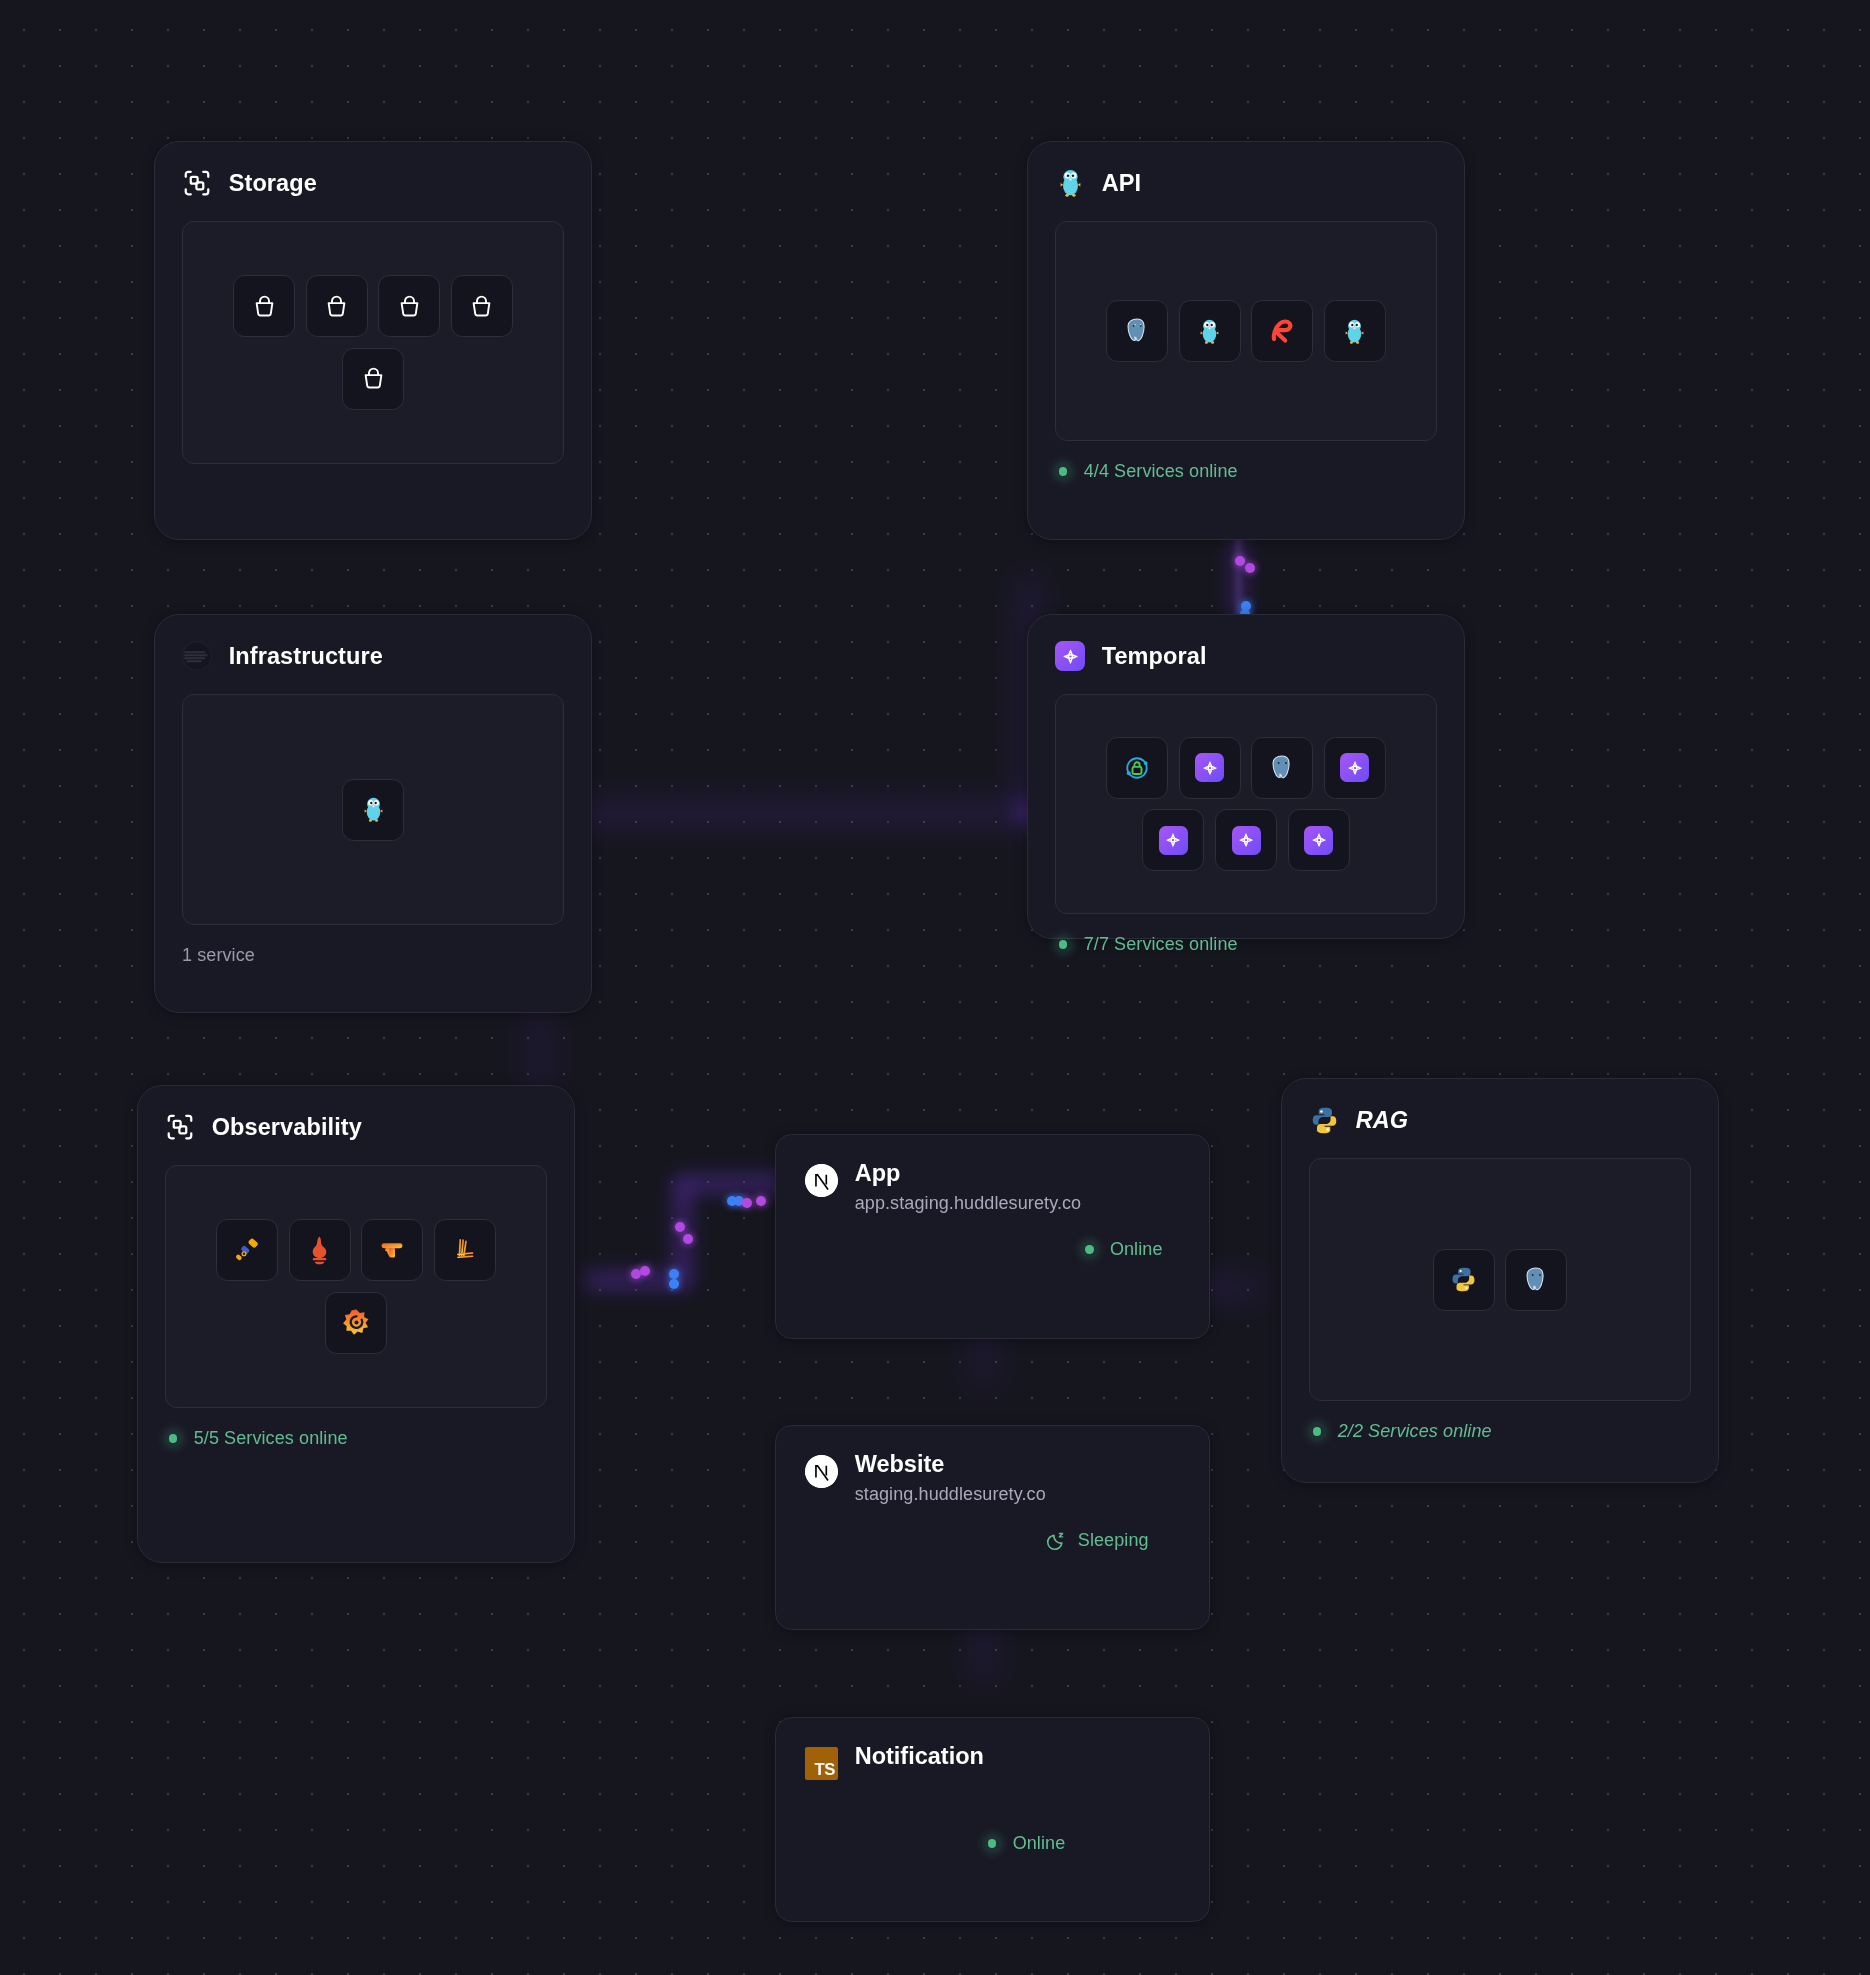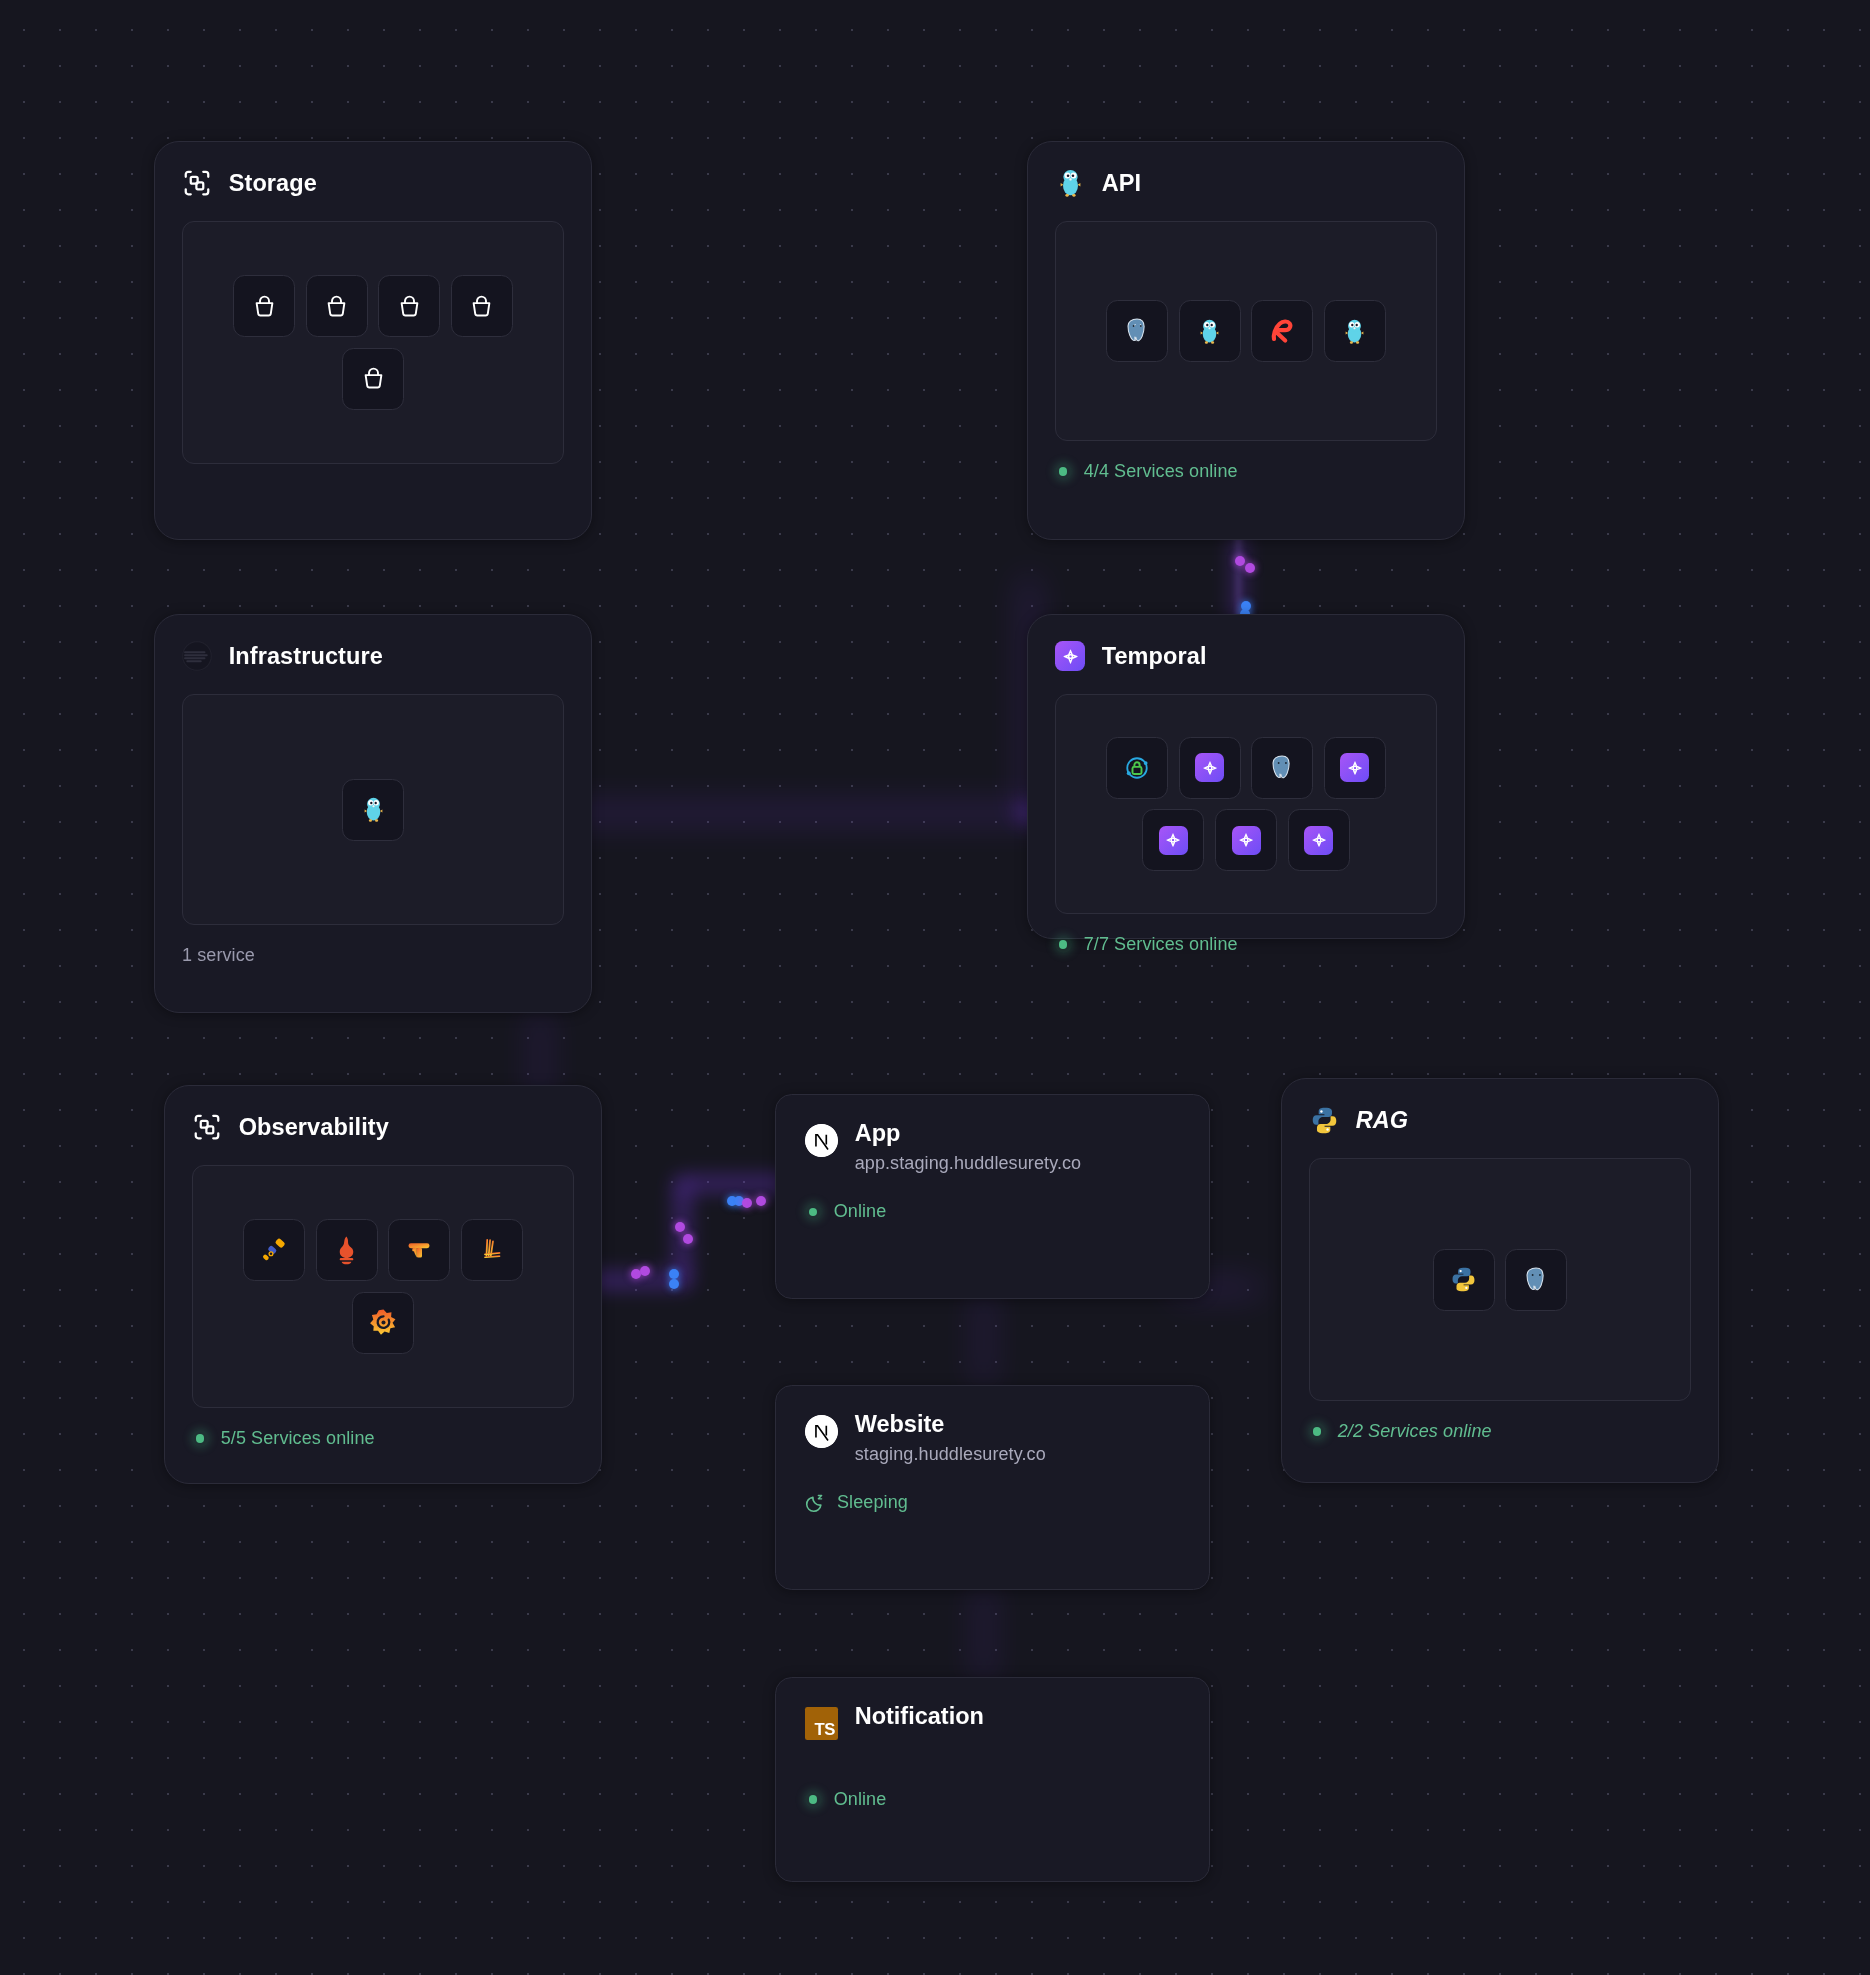--- a/index.html
+++ b/index.html
@@ -142,22 +142,22 @@
   .status-line.nodot { gap: 0; }
 
   
   .leaf-card {
     position: absolute;
     background: #191925;
     border: 1.2px solid #2b2b39;
     border-radius: 16.7px;
     padding: 26px 29px 27px 29px;
     display: flex;
-    flex-direction: column;
     box-shadow: 0 1.5px 12px rgba(0,0,0,.35);
+    margin-top: 40px;
   }
   .leaf-head {
     display: flex;
     align-items: flex-start;
     gap: 16.7px;
   }
   .leaf-logo {
     width: 33px; height: 33px;
     flex: 0 0 auto;
     display:flex; align-items:center; justify-content:center;
@@ -515,21 +515,21 @@
       </div>
     </div>
     <div class="status-line">
       <span class="status-dot-wrap">
           <span class="status-dot"></span>
         </span>
       <span class="status-text">7/7 Services online</span>
     </div>
   </div>
 
-  <div class="group-card" style="left:164px; top:1085px; width:438px; height:399px;">
+  <div class="group-card" style="left:137px; top:1085px; width:438px; height:478px;">
     <div class="group-head">
       <span class="group-icon">
         <svg width="30" height="30" viewBox="0 0 24 24" fill="none" stroke="#fff" stroke-width="1.8" stroke-linecap="round" stroke-linejoin="round">
           <path d="M3 7V5a2 2 0 0 1 2-2h2"></path>
             <path d="M17 3h2a2 2 0 0 1 2 2v2"></path>
           <path d="M21 17v2a2 2 0 0 1-2 2h-2"></path>
             <path d="M7 21H5a2 2 0 0 1-2-2v-2"></path>
           <rect x="7" y="7" width="5.5" height="5.5" rx="1.2"></rect>
           <rect x="11.5" y="11.5" width="5.5" height="5.5" rx="1.2"></rect>
         </svg>

